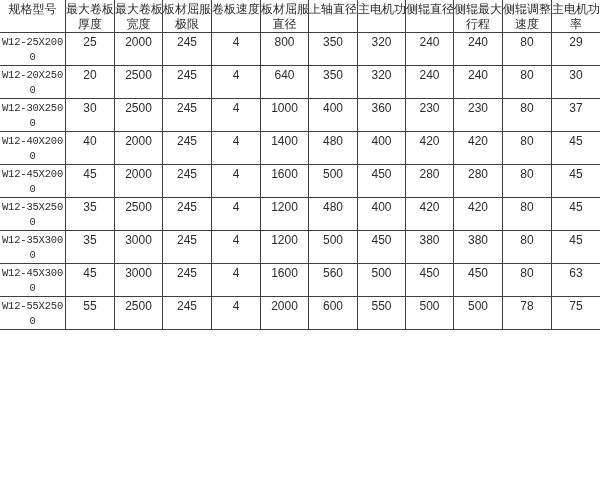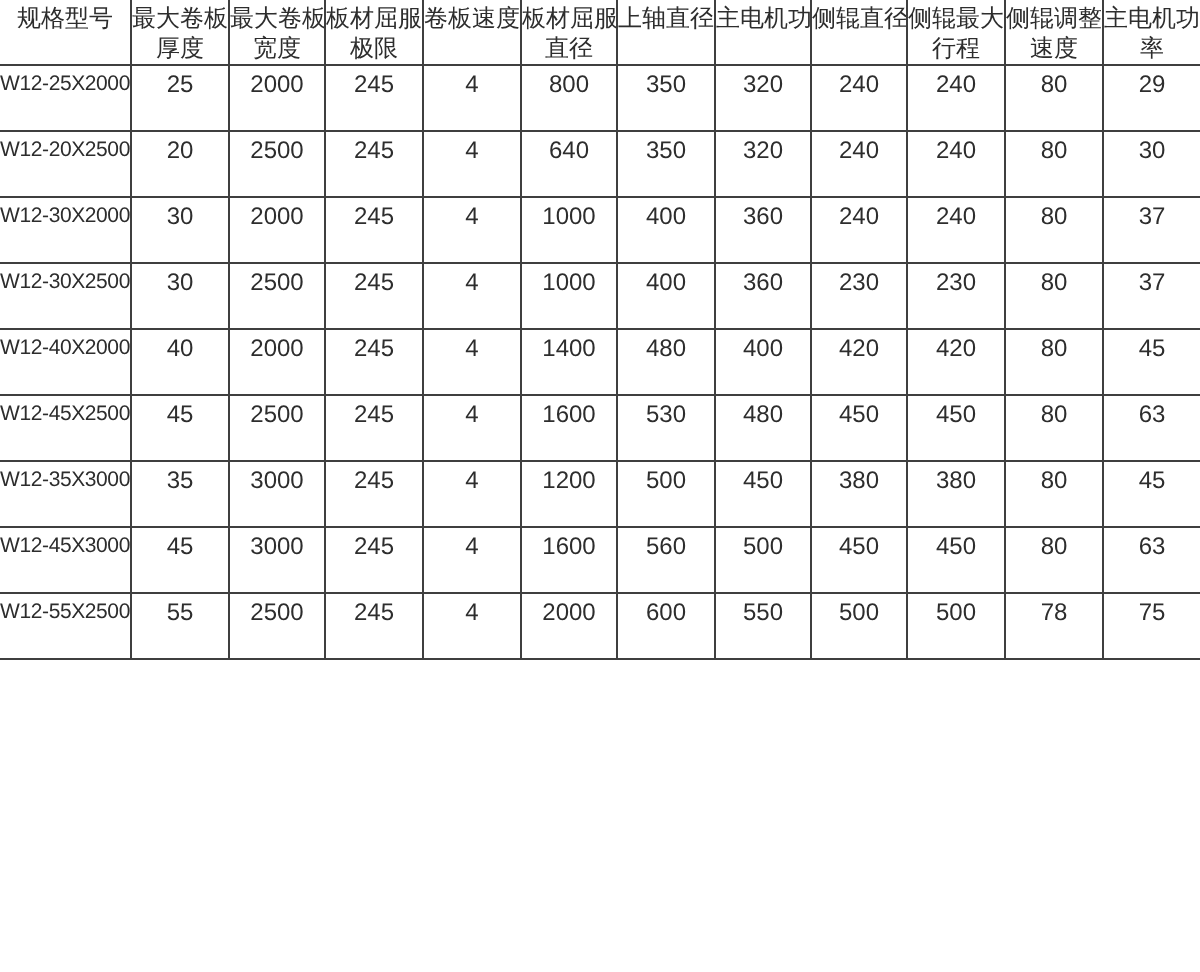--- a/index.html
+++ b/index.html
@@ -32,20 +32,21 @@
     overflow: hidden;
   }
   thead tr { height: 32px; }
   tbody tr { height: 33px; }
   th .hline { display: block; white-space: nowrap; }
   td.model {
     font-size: 10.5px;
     letter-spacing: -0.2px;
     word-break: break-all;
     line-height: 15px;
+    font-family: Liberation Mono, monospace;
   }
 </style>
 </head>
 <body>
 
 <div class="screen">
   <table class="spec">
     <colgroup>
       <col style="width:66px">
       <col style="width:49px">
@@ -135,34 +136,20 @@
           <td>4</td>
           <td>640</td>
           <td>350</td>
           <td>320</td>
           <td>240</td>
           <td>240</td>
           <td>80</td>
           <td>30</td>
         </tr>
         <tr>
-          <td class="model">W12-30X2000</td>
-          <td>30</td>
-          <td>2000</td>
-          <td>245</td>
-          <td>4</td>
-          <td>1000</td>
-          <td>400</td>
-          <td>360</td>
-          <td>240</td>
-          <td>240</td>
-          <td>80</td>
-          <td>37</td>
-        </tr>
-        <tr>
           <td class="model">W12-30X2500</td>
           <td>30</td>
           <td>2500</td>
           <td>245</td>
           <td>4</td>
           <td>1000</td>
           <td>400</td>
           <td>360</td>
           <td>230</td>
           <td>230</td>
@@ -177,32 +164,46 @@
           <td>4</td>
           <td>1400</td>
           <td>480</td>
           <td>400</td>
           <td>420</td>
           <td>420</td>
           <td>80</td>
           <td>45</td>
         </tr>
         <tr>
-          <td class="model">W12-45X2500</td>
-          <td>45</td>
-          <td>2500</td>
+          <td class="model">W12-45X2000</td>
+          <td>45</td>
+          <td>2000</td>
           <td>245</td>
           <td>4</td>
           <td>1600</td>
-          <td>530</td>
+          <td>500</td>
+          <td>450</td>
+          <td>280</td>
+          <td>280</td>
+          <td>80</td>
+          <td>45</td>
+        </tr>
+        <tr>
+          <td class="model">W12-35X2500</td>
+          <td>35</td>
+          <td>2500</td>
+          <td>245</td>
+          <td>4</td>
+          <td>1200</td>
           <td>480</td>
-          <td>450</td>
-          <td>450</td>
-          <td>80</td>
-          <td>63</td>
+          <td>400</td>
+          <td>420</td>
+          <td>420</td>
+          <td>80</td>
+          <td>45</td>
         </tr>
         <tr>
           <td class="model">W12-35X3000</td>
           <td>35</td>
           <td>3000</td>
           <td>245</td>
           <td>4</td>
           <td>1200</td>
           <td>500</td>
           <td>450</td>

